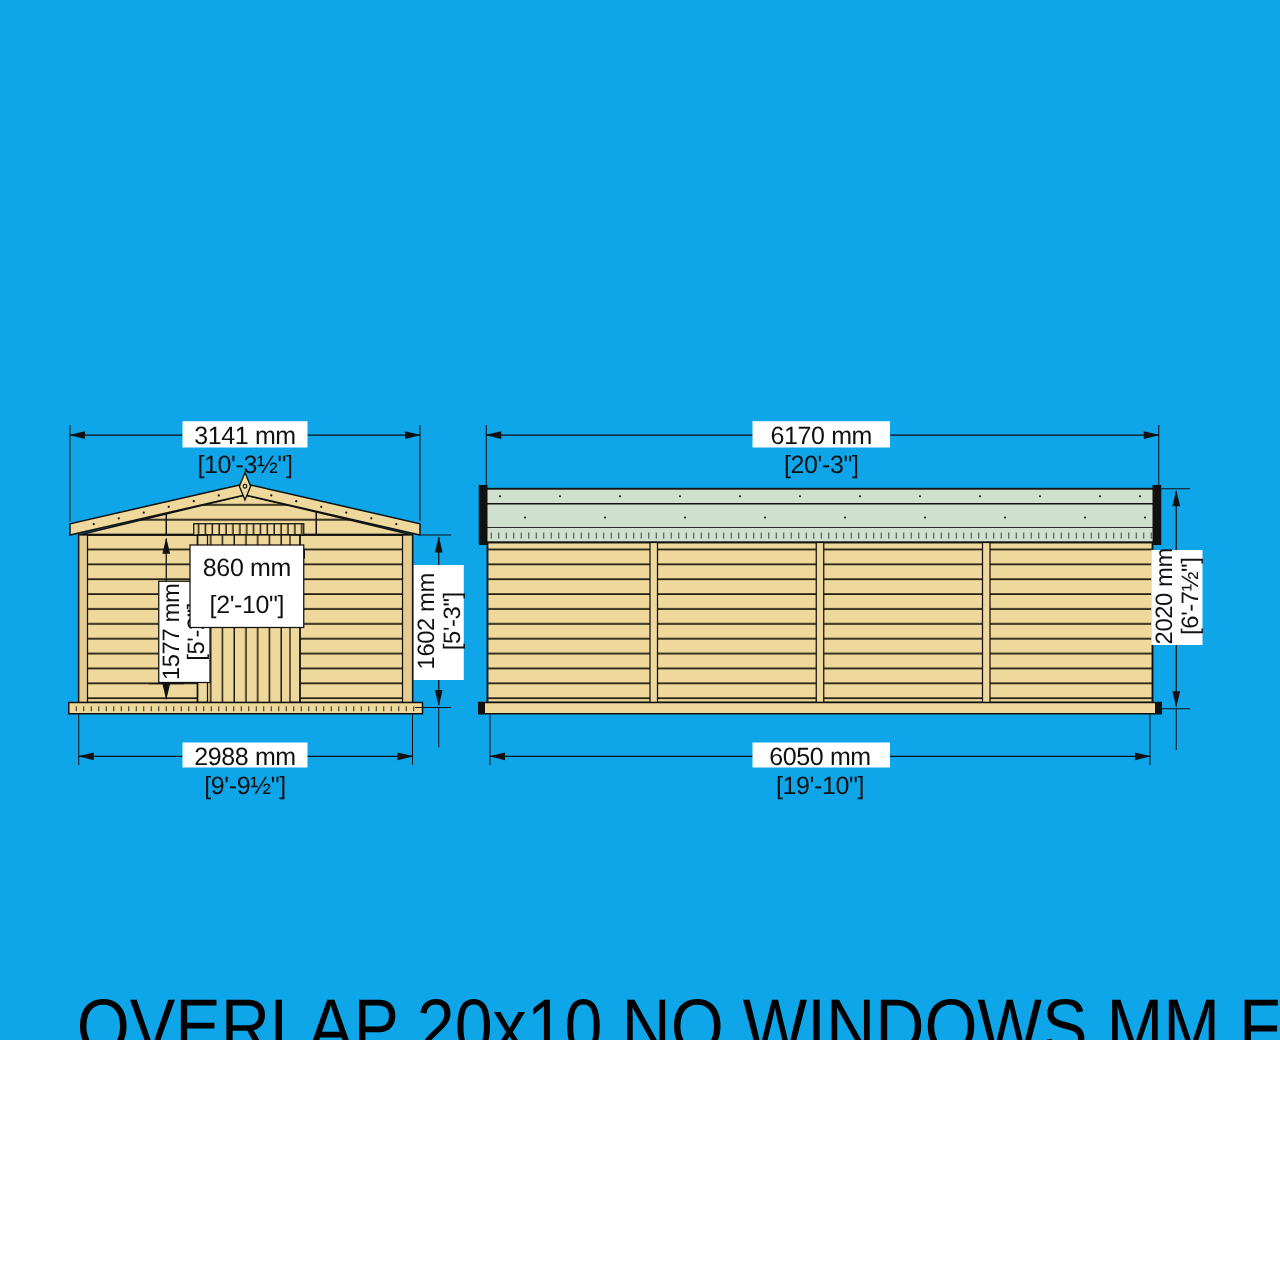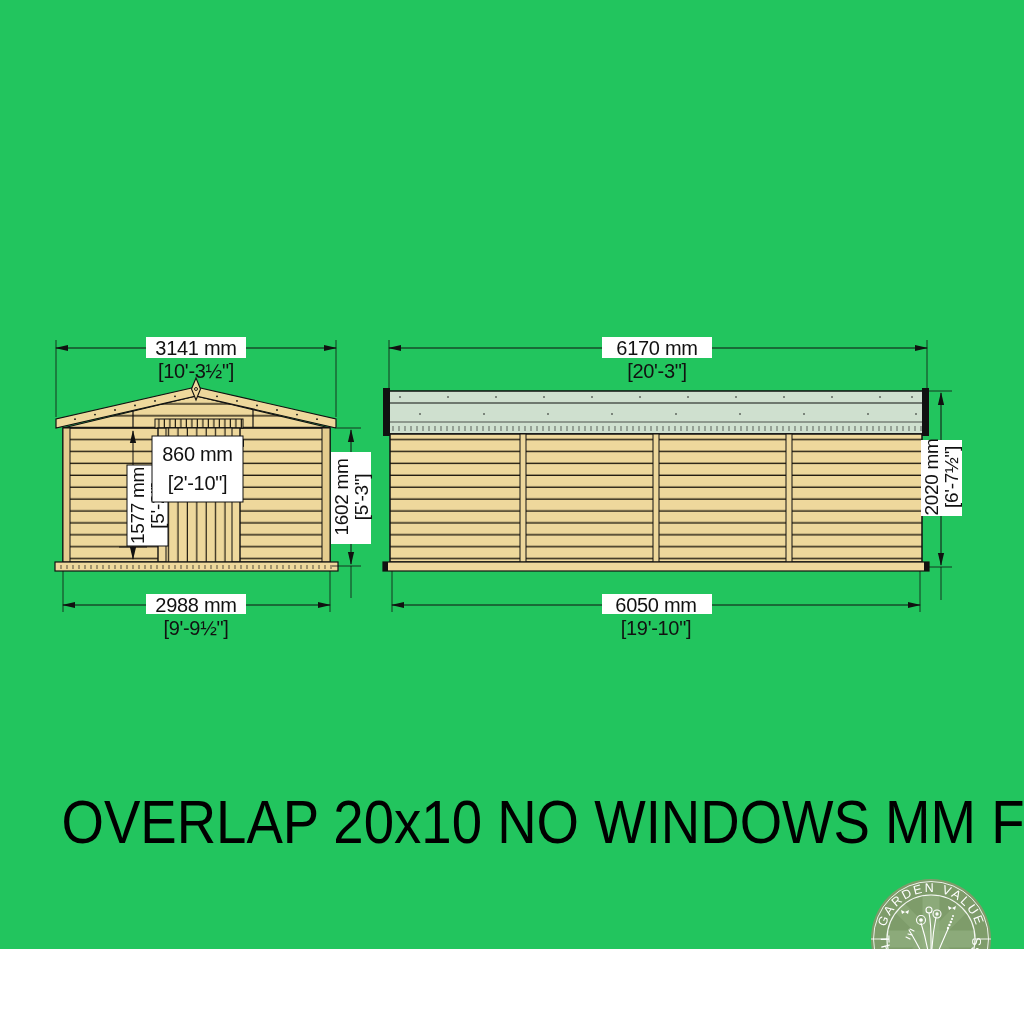--- a/index.html
+++ b/index.html
@@ -1,16 +1,16 @@
 <!DOCTYPE html>
 <html><head>
 <meta charset="utf-8">
 <style>
   html,body{margin:0;padding:0;background:#ffffff;}
-  .canvas{position:relative;width:1024px;height:949px;background:#22c55e;overflow:hidden;
+  .canvas{position:relative;width:1024px;height:832px;background:#0ea5e9;overflow:hidden;
           font-family:"Liberation Sans", sans-serif;}
   .drawing{position:absolute;left:0;top:0;width:1024px;height:1024px;}
   .dim-text{font-family:"Liberation Sans", sans-serif;font-size:20px;fill:#111;letter-spacing:-0.3px;}
   .dim-text-sm{font-family:"Liberation Sans", sans-serif;font-size:19px;fill:#111;letter-spacing:-0.3px;}
   .product-title{position:absolute;left:0;right:0;top:791px;height:62px;line-height:62px;
                  text-align:center;font-size:62px;color:#000;white-space:nowrap;
                  transform:scaleX(0.88);transform-origin:50% 50%;
                  font-family:"Liberation Sans", sans-serif;}
   .logo-box{position:absolute;left:868px;top:876px;width:126px;height:126px;}
   .arc-text{font-family:"Liberation Sans", sans-serif;font-size:12.5px;letter-spacing:2.2px;fill:#ffffff;}

